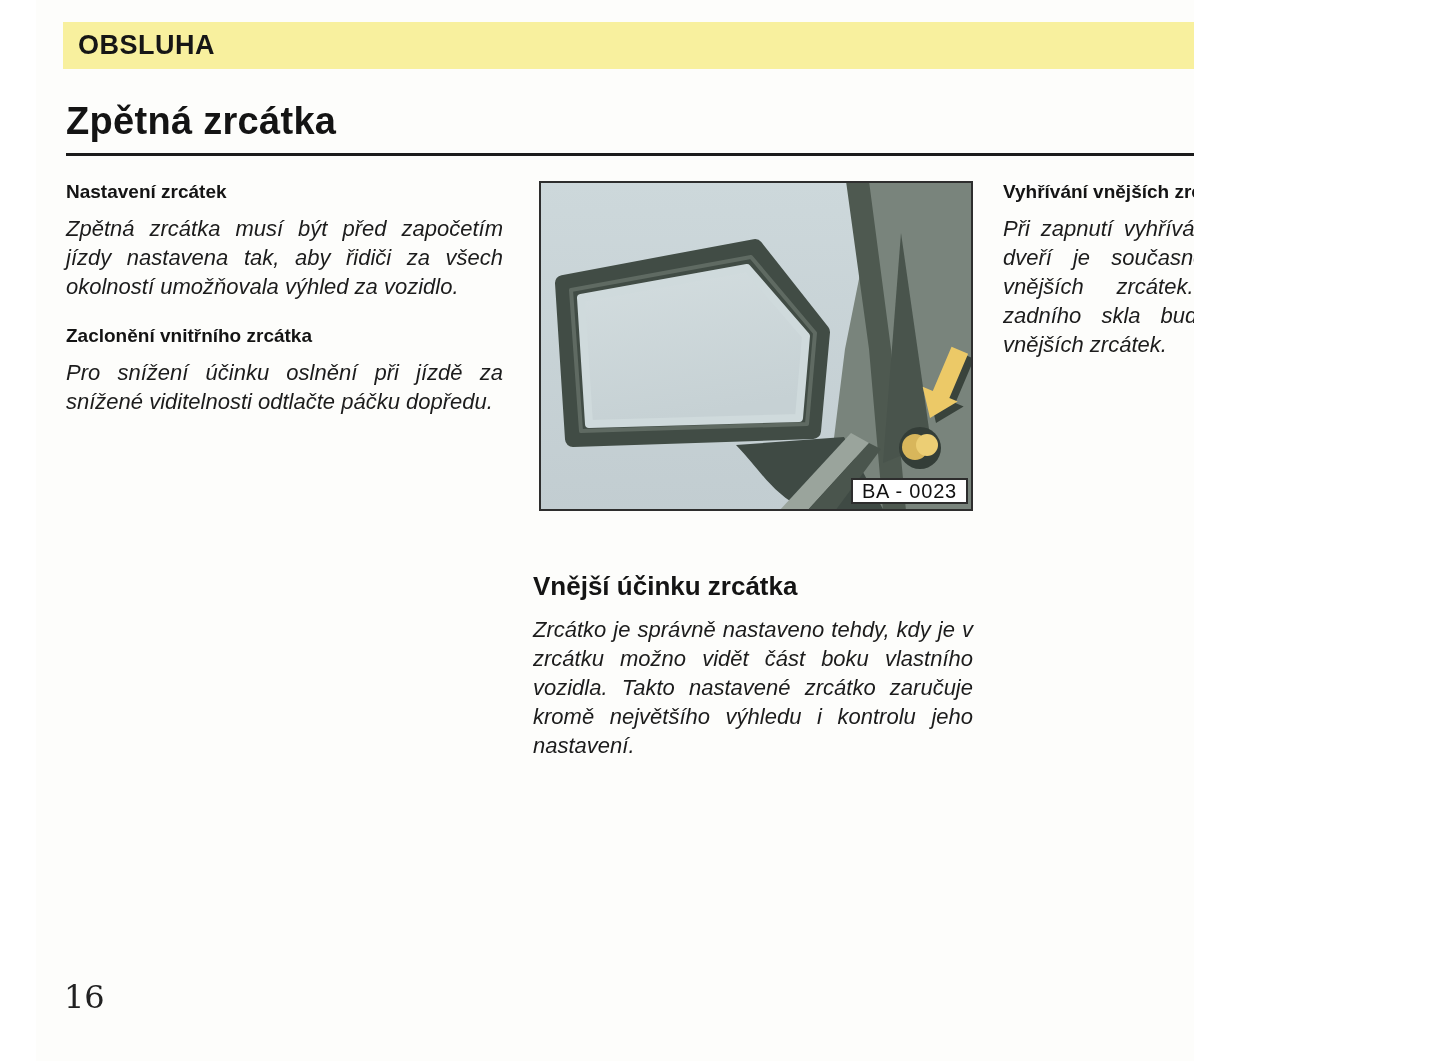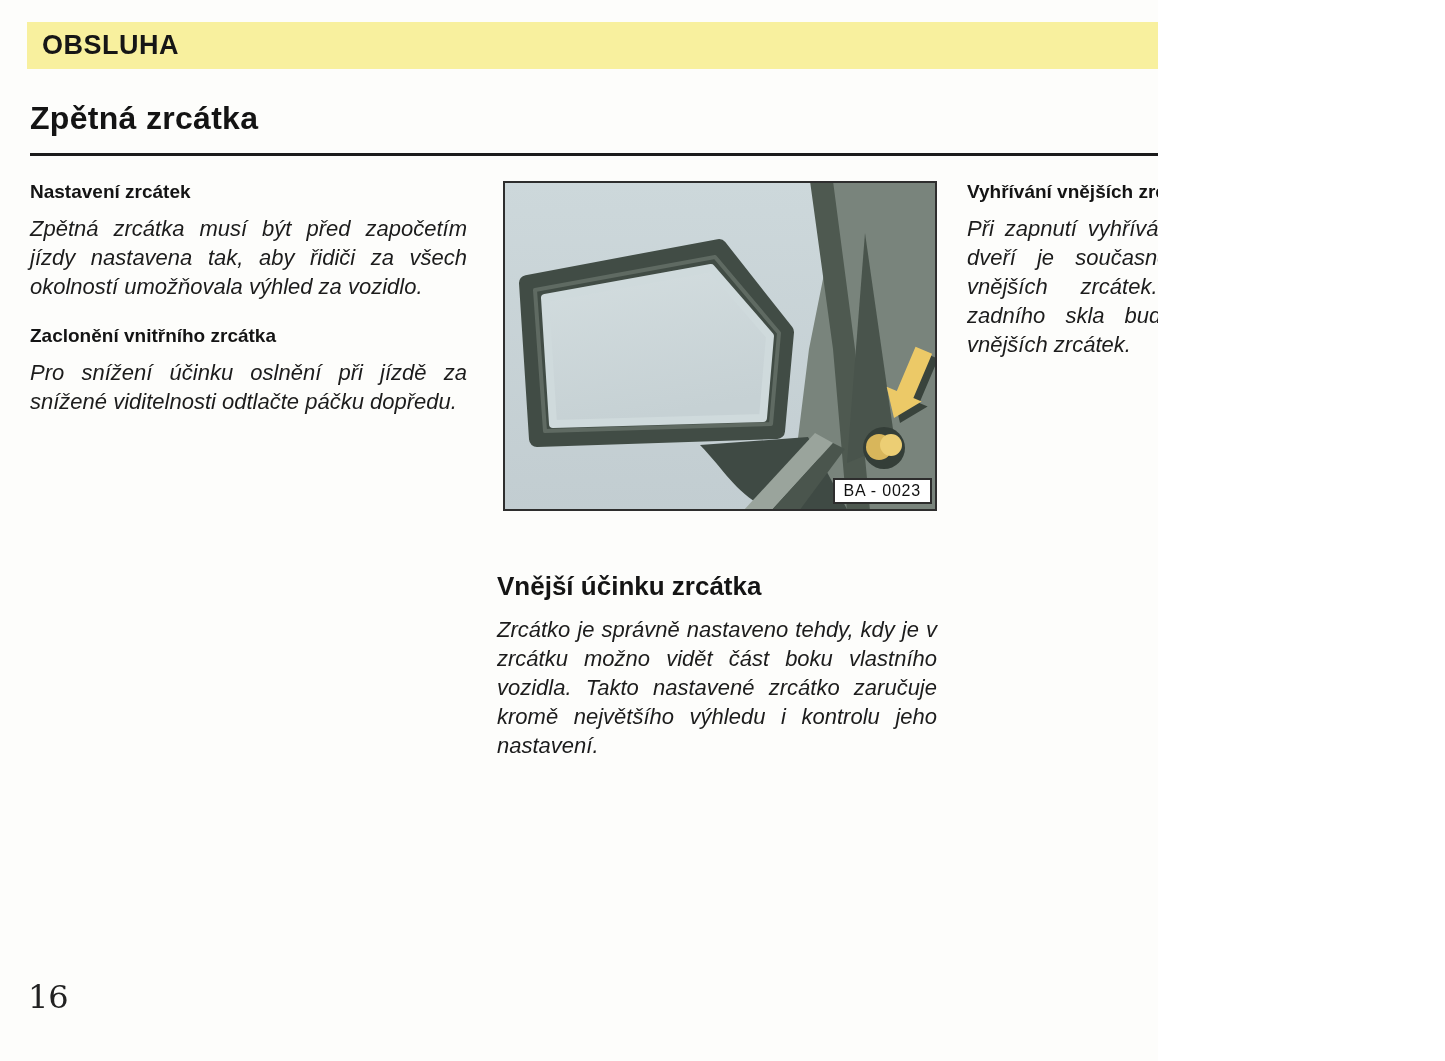--- a/index.html
+++ b/index.html
@@ -3,32 +3,33 @@
 <meta charset="utf-8">
 <style>
   html,body { margin:0; padding:0; background:#ffffff; }
   .page {
     position:relative;
     width:1158px; height:1061px;
     background:#fdfdfb;
     font-family:"Liberation Sans", sans-serif;
     color:#1a1a1a;
     overflow:hidden;
+    margin-left:36px;
   }
   .band {
     position:absolute; left:27px; top:22px; width:1391px; height:47px;
     background:#f8f09e;
   }
   .band-label {
     position:absolute; left:15px; top:0; line-height:47px;
     font-size:27px; font-weight:bold; letter-spacing:0.5px; color:#161616;
   }
   .page-title {
     position:absolute; left:30px; top:100px;
-    font-size:32px; font-weight:bold; color:#141414; letter-spacing:0.3px;
+    font-size:38px; font-weight:bold; color:#141414; letter-spacing:0.3px;
   }
   .rule {
     position:absolute; left:30px; top:153px; width:1374px; height:3px;
     background:#1b1b1b;
   }
   .col { position:absolute; top:181px; }
   .col-left  { left:30px;  width:437px; }
   .col-mid   { left:497px; width:440px; }
   .col-right { left:967px; width:438px; }
   .sec-heading {
@@ -43,21 +44,21 @@
   .mid-heading { font-size:26px; margin-bottom:13px; }
   .figure {
     position:relative; margin:0 0 60px 6px;
     width:434px; height:330px;
   }
   .figure svg { position:absolute; left:0; top:0; width:100%; height:100%; }
   .figure-label {
     position:absolute; right:5px; bottom:7px;
     background:#ffffff; border:2px solid #2d2d2d;
     padding:0 9px; height:22px; line-height:22px;
-    font-size:16px; letter-spacing:0.8px; color:#111;
+    font-size:20px; letter-spacing:0.8px; color:#111;
   }
   .mid-text { margin-top:0; }
   .page-number {
     position:absolute; left:28px; top:978px;
     font-family:"DejaVu Serif", serif;
     font-size:32px; color:#222;
   }
 </style>
 </head>
 <body>

